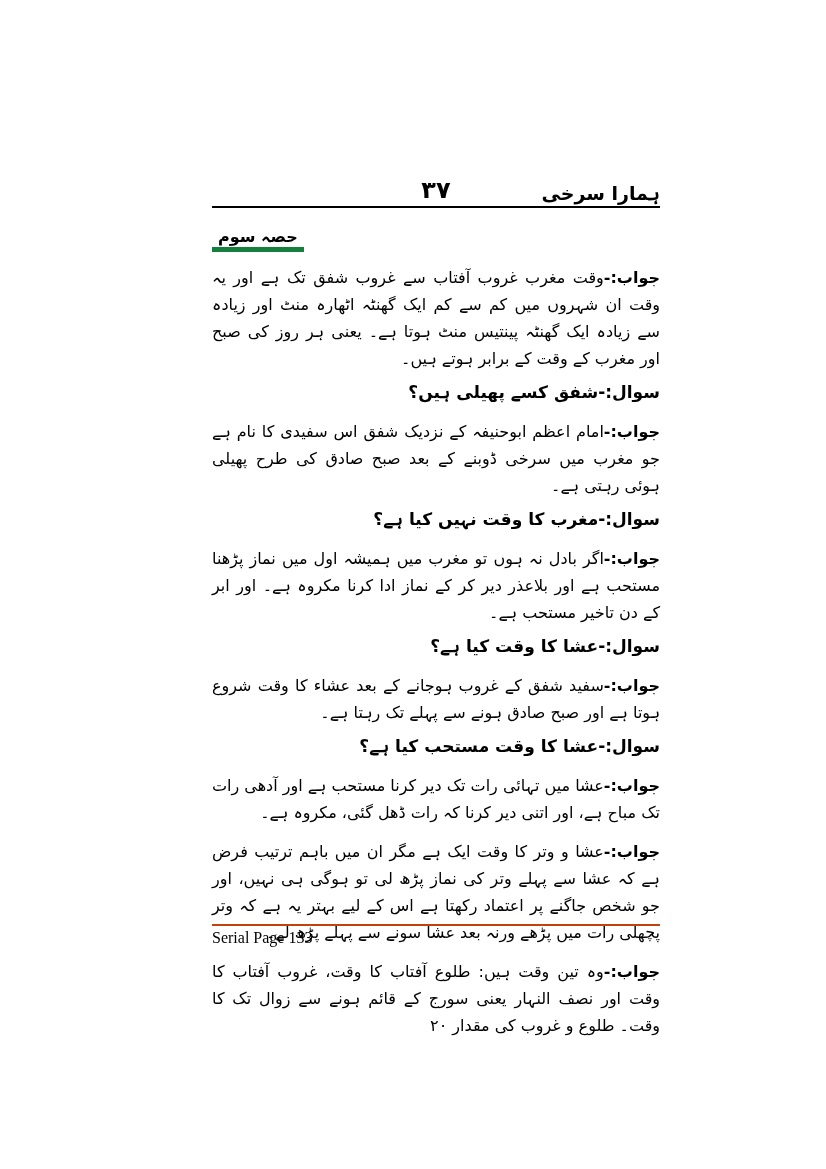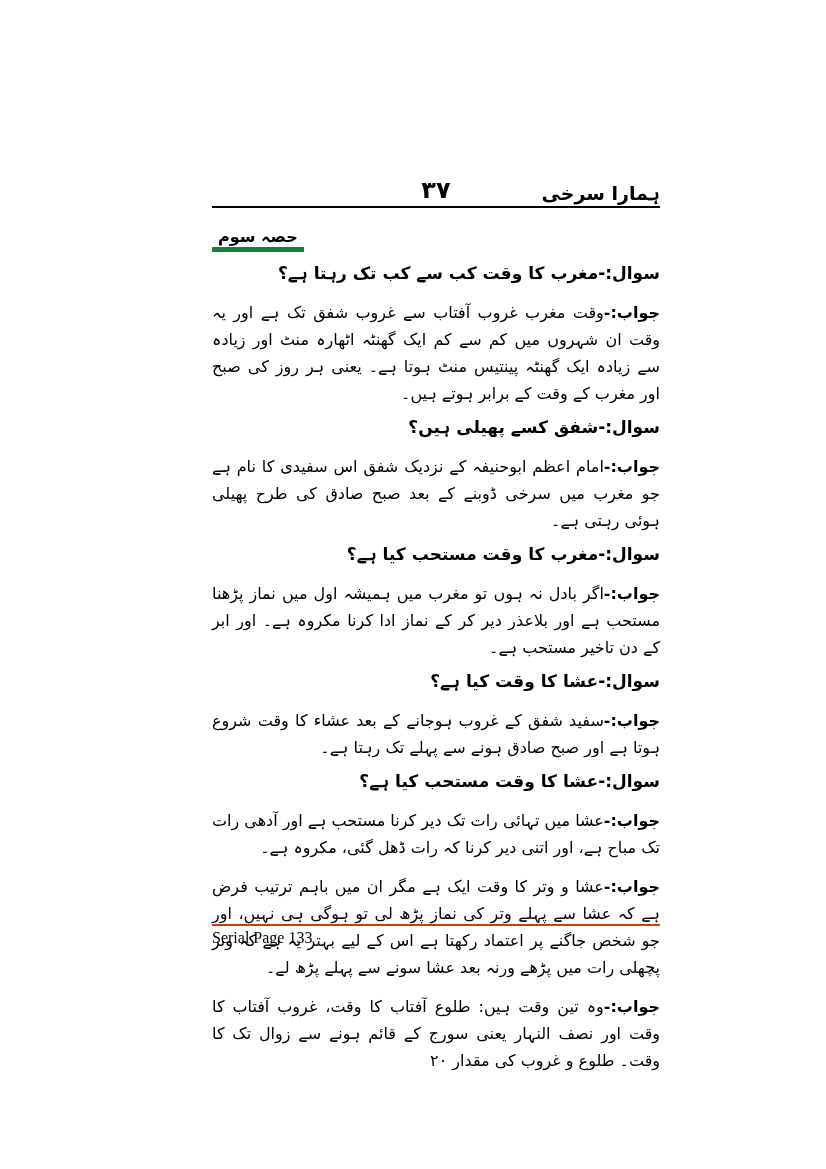--- a/index.html
+++ b/index.html
@@ -93,27 +93,26 @@
       <span class="hdr-title">ہمارا سرخی</span>
       <span class="hdr-page">۳۷</span>
       <span class="hdr-spacer"></span>
     </div>
     <div class="hdr-part-wrap">
       <span class="hdr-part">حصہ سوم</span>
     </div>
 
     <div class="body-text">
 
-      <p class="q"><span class="label">سوال:-</span><span>مغرب کا وقت کب سے کب تک رہتا ہے؟</span></p>
       <p class="a"><span class="label">جواب:-</span><span>وقت مغرب غروب آفتاب سے غروب شفق تک ہے اور یہ وقت ان شہروں میں کم سے کم ایک گھنٹہ اٹھارہ منٹ اور زیادہ سے زیادہ ایک گھنٹہ پینتیس منٹ ہوتا ہے۔ یعنی ہر روز کی صبح اور مغرب کے وقت کے برابر ہوتے ہیں۔</span></p>
 
       <p class="q"><span class="label">سوال:-</span><span>شفق کسے پھیلی ہیں؟</span></p>
       <p class="a"><span class="label">جواب:-</span><span>امام اعظم ابوحنیفہ کے نزدیک شفق اس سفیدی کا نام ہے جو مغرب میں سرخی ڈوبنے کے بعد صبح صادق کی طرح پھیلی ہوئی رہتی ہے۔</span></p>
 
-      <p class="q"><span class="label">سوال:-</span><span>مغرب کا وقت مستحب کیا ہے؟</span></p>
+      <p class="q"><span class="label">سوال:-</span><span>مغرب کا وقت نہیں کیا ہے؟</span></p>
       <p class="a"><span class="label">جواب:-</span><span>اگر بادل نہ ہوں تو مغرب میں ہمیشہ اول میں نماز پڑھنا مستحب ہے اور بلاعذر دیر کر کے نماز ادا کرنا مکروہ ہے۔ اور ابر کے دن تاخیر مستحب ہے۔</span></p>
 
       <p class="q"><span class="label">سوال:-</span><span>عشا کا وقت کیا ہے؟</span></p>
       <p class="a"><span class="label">جواب:-</span><span>سفید شفق کے غروب ہوجانے کے بعد عشاء کا وقت شروع ہوتا ہے اور صبح صادق ہونے سے پہلے تک رہتا ہے۔</span></p>
 
       <p class="q"><span class="label">سوال:-</span><span>عشا کا وقت مستحب کیا ہے؟</span></p>
       <p class="a"><span class="label">جواب:-</span><span>عشا میں تہائی رات تک دیر کرنا مستحب ہے اور آدھی رات تک مباح ہے، اور اتنی دیر کرنا کہ رات ڈھل گئی، مکروہ ہے۔</span></p>
 
       <p class="a"><span class="label">جواب:-</span><span>عشا و وتر کا وقت ایک ہے مگر ان میں باہم ترتیب فرض ہے کہ عشا سے پہلے وتر کی نماز پڑھ لی تو ہوگی ہی نہیں، اور جو شخص جاگنے پر اعتماد رکھتا ہے اس کے لیے بہتر یہ ہے کہ وتر پچھلی رات میں پڑھے ورنہ بعد عشا سونے سے پہلے پڑھ لے۔</span></p>
 

